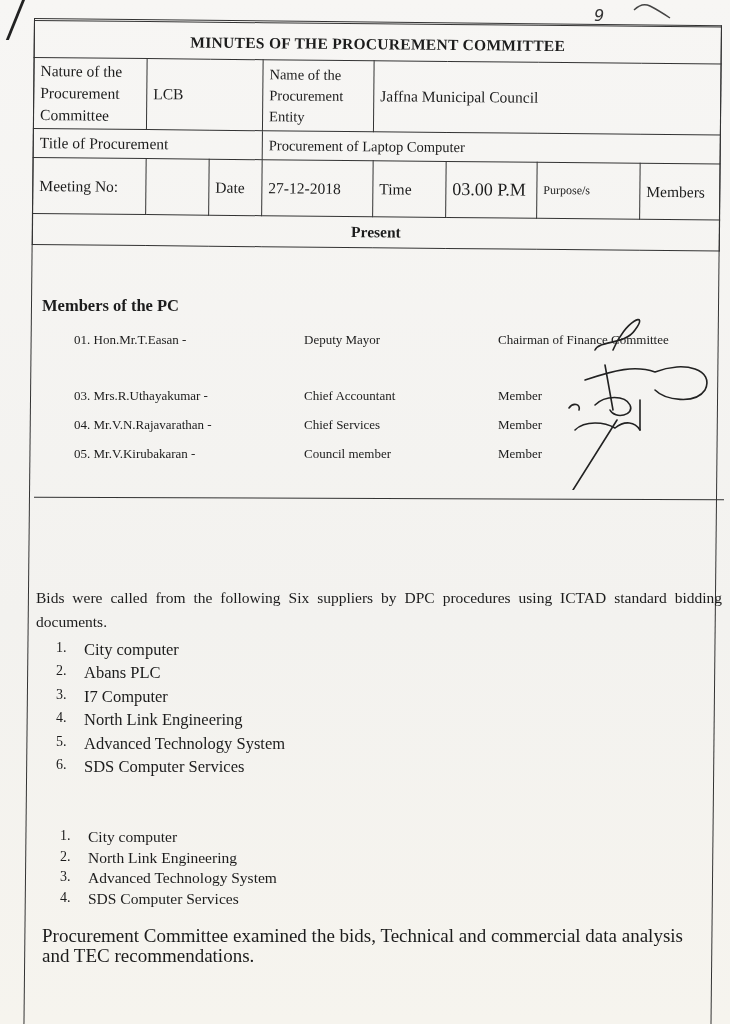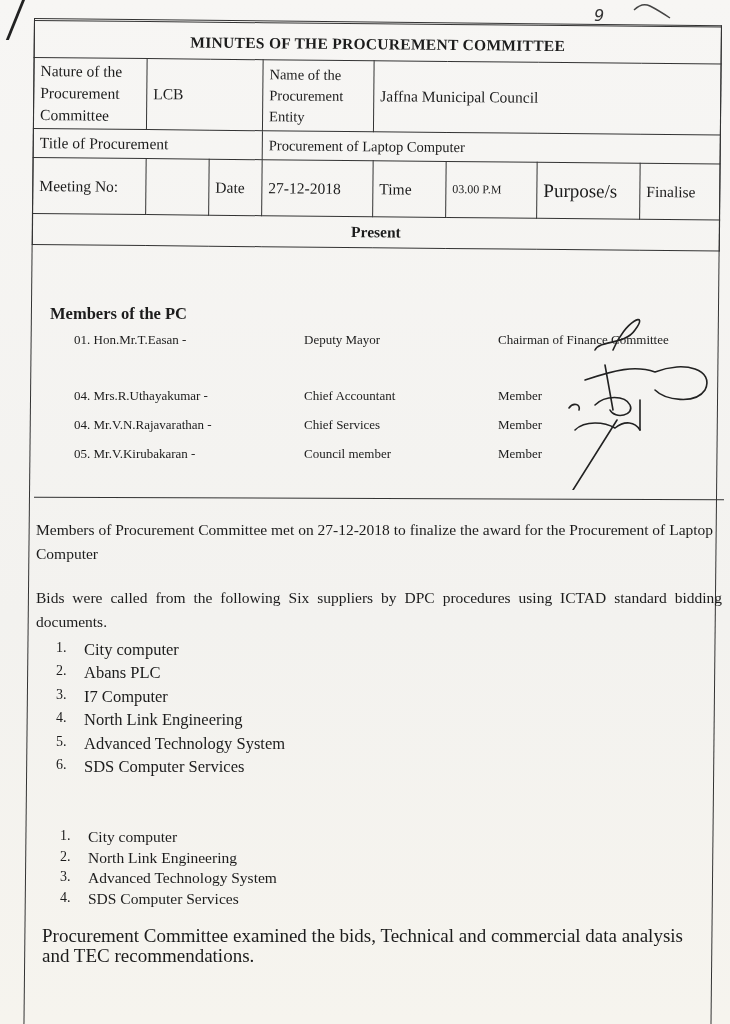--- a/index.html
+++ b/index.html
@@ -7,21 +7,21 @@
   .page { position:absolute; left:0; top:0; width:730px; height:1024px; background:linear-gradient(180deg,#f7f6f4 0%,#f3f2ef 60%,#f6f4ee 100%); }
   .corner-mark { position:absolute; left:0; top:0; width:22px; height:40px; border-right:3px solid #222; transform:skewX(-22deg); transform-origin:top left; }
   .pen-num { position:absolute; left:594px; top:6px; font-family:"DejaVu Sans", sans-serif; font-size:16px; font-style:italic; color:#333; }
   .pen-stroke { position:absolute; left:632px; top:0; width:40px; height:20px; }
   .frame { position:absolute; left:34px; top:18px; width:686px; height:1006px; border-left:1.5px solid #333; border-right:1.5px solid #333; border-top:1.5px solid #333; transform:rotate(0.6deg); transform-origin:top left; }
   table.hdr { position:absolute; left:34px; top:20px; width:688px; border-collapse:collapse; transform:rotate(0.55deg); transform-origin:top left; }
   table.hdr td { border:1.3px solid #333; padding:2px 6px; font-size:15.5px; vertical-align:middle; }
   .title-cell { text-align:center; font-weight:bold; font-size:16px; letter-spacing:0.3px; height:28px; padding-top:6px !important; }
   .present-cell { text-align:center; font-weight:bold; height:26px; }
   .members { position:absolute; left:42px; top:296px; width:680px; height:205px; }
-  .members h3 { margin:8px; font-size:16.5px; font-weight:bold; }
+  .members h3 { margin:0; font-size:16.5px; font-weight:bold; }
   .mrow { position:absolute; left:32px; font-size:13px; width:660px; height:22px; }
   .mrow span { position:absolute; top:0; }
   .c-name { left:0; }
   .c-role { left:230px; }
   .c-pos { left:424px; }
   .sig { position:absolute; left:555px; top:310px; width:160px; height:180px; }
   .divider { position:absolute; left:34px; top:498px; width:690px; border-top:1.3px solid #333; transform:rotate(0.2deg); }
   .para { position:absolute; left:36px; width:686px; font-size:15.5px; line-height:24px; }
   ol.list { position:absolute; margin:0; padding:0; list-style:none; font-size:16.5px; }
   ol.list li { height:23.4px; display:flex; }
@@ -54,39 +54,39 @@
     <tr>
       <td colspan="3" style="height:24px">Title of Procurement</td>
       <td colspan="5" style="font-size:14.5px">Procurement of  Laptop Computer</td>
     </tr>
     <tr style="height:56px">
       <td>Meeting No:</td>
       <td style="width:50px"></td>
       <td style="width:40px">Date</td>
       <td>27-12-2018</td>
       <td style="width:60px">Time</td>
-      <td style="width:78px;font-size:12px">03.00 P.M</td>
-      <td style="width:90px;font-size:19px">Purpose/s</td>
-      <td>Finalise</td>
+      <td style="width:78px;font-size:18px">03.00 P.M</td>
+      <td style="width:90px;font-size:12px">Purpose/s</td>
+      <td>Members</td>
     </tr>
     <tr>
       <td colspan="8" class="present-cell">Present</td>
     </tr>
   </tbody>
     </table>
 
   <div class="members">
     <h3>Members of the PC</h3>
     <div class="mrow" style="top:36px">
       <span class="c-name">01. Hon.Mr.T.Easan -</span>
       <span class="c-role">Deputy Mayor</span>
       <span class="c-pos">Chairman of  Finance Committee</span>
     </div>
     <div class="mrow" style="top:92px">
-      <span class="c-name">04. Mrs.R.Uthayakumar  -</span>
+      <span class="c-name">03. Mrs.R.Uthayakumar  -</span>
       <span class="c-role">Chief Accountant</span>
       <span class="c-pos">Member</span>
     </div>
     <div class="mrow" style="top:121px">
       <span class="c-name">04. Mr.V.N.Rajavarathan -</span>
       <span class="c-role">Chief Services</span>
       <span class="c-pos">Member</span>
     </div>
     <div class="mrow" style="top:150px">
       <span class="c-name">05. Mr.V.Kirubakaran -</span>
@@ -103,21 +103,20 @@
       <path d="M40 95 C50 85, 70 85, 75 95 C80 105, 60 110, 55 100"></path>
       <path d="M20 120 C30 110, 50 112, 60 118 C70 110, 80 112, 85 120"></path>
       <path d="M85 90 L85 120"></path>
       <path d="M62 110 L18 180"></path>
       <path d="M14 98 C18 92, 26 94, 24 100"></path>
     </g>
   </svg>
 
   <div class="divider"></div>
 
-  <div class="para" style="top:518px">Members of Procurement Committee met on 27-12-2018 to finalize the award for the   Procurement of  Laptop Computer</div>
   <div class="para" style="top:586px;text-align:justify">Bids were called from the following Six suppliers by DPC procedures using ICTAD standard bidding documents.</div>
 
   <ol class="list" style="left:56px;top:640px">
     <li>
         <span class="n">1.</span>
         <span>City computer</span>
       </li>
     <li>
         <span class="n">2.</span>
         <span>Abans PLC</span>

